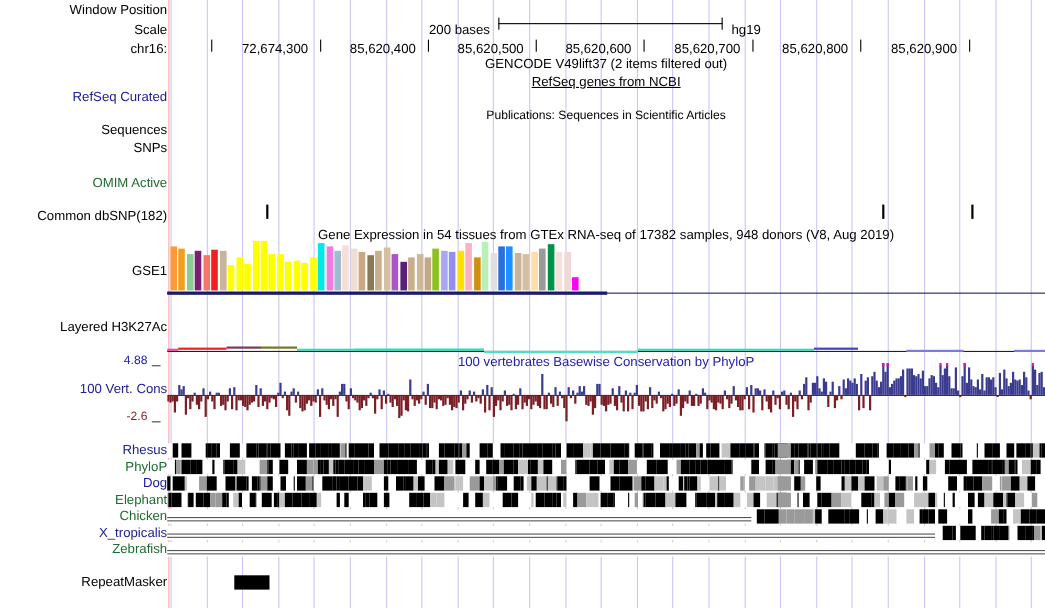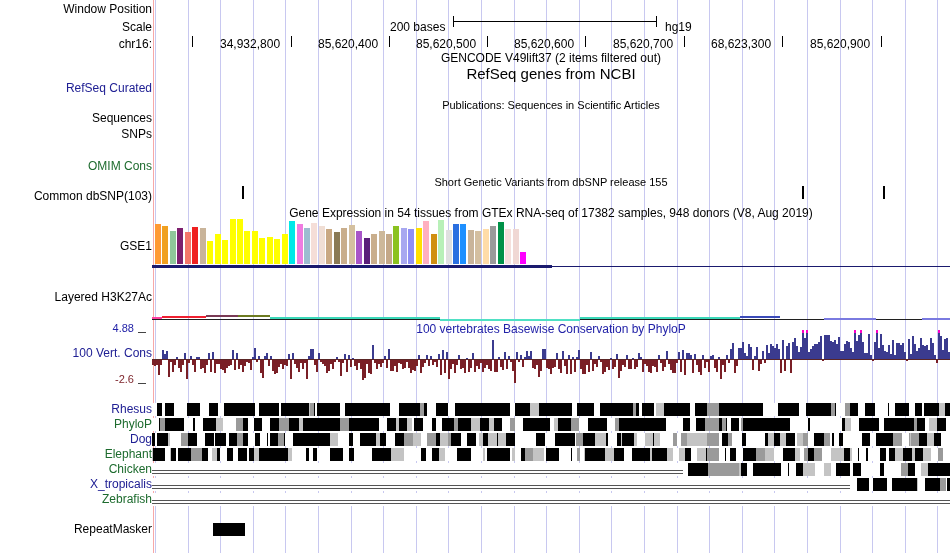--- a/index.html
+++ b/index.html
@@ -17,21 +17,21 @@
   .lbl.blue{color:#202094;}
   .lbl.green{color:#1d6b2e;}
 
   .labelcol{position:absolute;left:0;top:0;width:152px;height:553px;}
 
   
   .ctitle{position:absolute;left:152px;width:798px;text-align:center;font-size:12px;
           color:#000;white-space:nowrap;line-height:12px;}
   .ctitle.blue{color:#2222a8;}
   .ctitle.green{color:#1d6b2e;}
-  .ctitle.tiny{font-size:15px;}
+  .ctitle.tiny{font-size:12px;text-decoration:underline;}
   .ctitle.sm{font-size:11px;}
 
   
   .rulernum{position:absolute;font-size:12px;color:#000;white-space:nowrap;line-height:12px;}
   .rulertick{position:absolute;width:1px;height:11px;background:#000;}
   .scalebar{position:absolute;height:1px;background:#000;}
   .scalecap{position:absolute;width:1px;height:11px;background:#000;}
 
   
   .snptick{position:absolute;width:2px;height:13px;background:#000;}
@@ -99,22 +99,22 @@
       <div class="vline" style="left: 937px;"></div>
     </div>
 
   <div class="labelcol">
     <div class="lbl" style="top:3px">Window Position</div>
     <div class="lbl" style="top:21px">Scale</div>
     <div class="lbl" style="top:38px">chr16:</div>
     <div class="lbl blue" style="top:82px">RefSeq Curated</div>
     <div class="lbl" style="top:112px">Sequences</div>
     <div class="lbl" style="top:128px">SNPs</div>
-    <div class="lbl green" style="top:160px">OMIM Cons</div>
-    <div class="lbl" style="top:190px">Common dbSNP(103)</div>
+    <div class="lbl green" style="top:160px">OMIM Active</div>
+    <div class="lbl" style="top:190px">Common dbSNP(182)</div>
     <div class="lbl" style="top:240px">GSE1</div>
     <div class="lbl" style="top:291px">Layered H3K27Ac</div>
     <div class="lbl blue" style="top:347px">100 Vert. Cons</div>
     <div class="lbl" style="top:523px">RepeatMasker</div>
 
     <div class="consval" style="right:18px;top:322px">4.88</div>
     <div class="consdash" style="right:6px;top:332px"></div>
     <div class="consval neg" style="right:18px;top:373px">-2.6</div>
     <div class="consdash" style="right:6px;top:383px"></div>
 
@@ -128,41 +128,40 @@
   </div>
 
 
   <div style="position:absolute;left:390px;top:21px;font-size:12px;line-height:12px;">200 bases</div>
   <div class="scalecap" style="left:453px;top:16px"></div>
   <div class="scalebar" style="left:453px;top:21px;width:204px"></div>
   <div class="scalecap" style="left:656px;top:16px"></div>
   <div style="position:absolute;left:665px;top:21px;font-size:12px;line-height:12px;">hg19</div>
 
   <div id="rulerlayer">
-      <div class="rulernum" style="left: 220px; top: 38px;">34,932,800</div>
+      <div class="rulernum" style="left: 220px; top: 38px;">72,674,300</div>
       <div class="rulertick" style="left: 291px; top: 36px;"></div>
       <div class="rulernum" style="left: 318px; top: 38px;">85,620,400</div>
       <div class="rulertick" style="left: 389px; top: 36px;"></div>
       <div class="rulernum" style="left: 416px; top: 38px;">85,620,500</div>
       <div class="rulertick" style="left: 487px; top: 36px;"></div>
       <div class="rulernum" style="left: 514px; top: 38px;">85,620,600</div>
       <div class="rulertick" style="left: 585px; top: 36px;"></div>
       <div class="rulernum" style="left: 613px; top: 38px;">85,620,700</div>
       <div class="rulertick" style="left: 684px; top: 36px;"></div>
-      <div class="rulernum" style="left: 711px; top: 38px;">68,623,300</div>
+      <div class="rulernum" style="left: 711px; top: 38px;">85,620,800</div>
       <div class="rulertick" style="left: 782px; top: 36px;"></div>
       <div class="rulernum" style="left: 810px; top: 38px;">85,620,900</div>
       <div class="rulertick" style="left: 881px; top: 36px;"></div>
       <div class="rulertick" style="left: 192px; top: 36px;"></div>
     </div>
 
   <div class="ctitle" style="top:52px">GENCODE V49lift37 (2 items filtered out)</div>
   <div class="ctitle tiny" style="top:68px">RefSeq genes from NCBI</div>
   <div class="ctitle sm" style="top:99px">Publications: Sequences in Scientific Articles</div>
-  <div class="ctitle sm" style="top:176px">Short Genetic Variants from dbSNP release 155</div>
   <div class="ctitle" style="top:207px">Gene Expression in 54 tissues from GTEx RNA-seq of 17382 samples, 948 donors (V8, Aug 2019)</div>
   <div class="ctitle blue" style="top:323px">100 vertebrates Basewise Conservation by PhyloP</div>
 
   <div id="snplayer">
       <div class="snptick" style="left: 242px; top: 186px;"></div>
       <div class="snptick" style="left: 802px; top: 186px;"></div>
       <div class="snptick" style="left: 883px; top: 186px;"></div>
     </div>
 
   <div class="gtexwrap">

